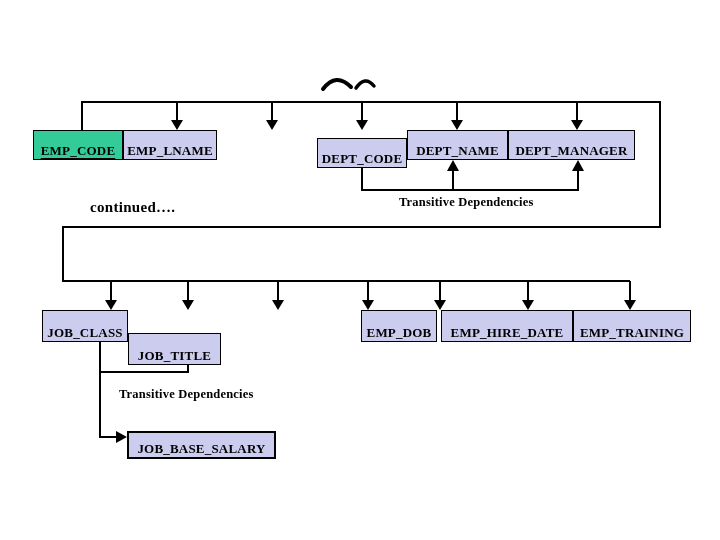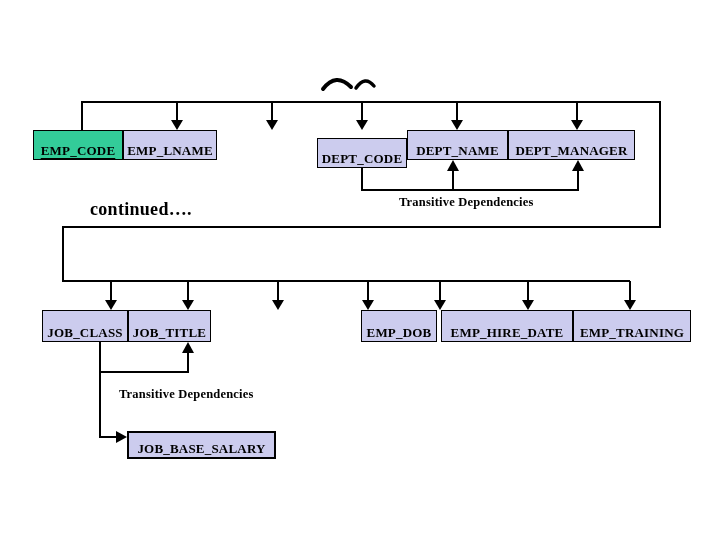--- a/index.html
+++ b/index.html
@@ -48,21 +48,21 @@
   .box.salary {
     left: 127px; top: 431px; width: 149px; height: 28px;
     border-width: 2px;
   }
   .note {
     position: absolute;
     font-weight: bold;
     color: #000;
     white-space: nowrap;
   }
-  .note.continued { left: 90px; top: 199px; font-size: 18px; letter-spacing: 0.3px; }
+  .note.continued { left: 90px; top: 199px; font-size: 15px; letter-spacing: 0.3px; }
   .note.trans-top { left: 399px; top: 195px; font-size: 12.5px; letter-spacing: 0.2px; }
   .note.trans-bottom { left: 119px; top: 387px; font-size: 12.5px; letter-spacing: 0.2px; }
 </style>
 </head>
 <body>
 
 <div class="slide">
 
   <svg class="connectors" viewBox="0 0 720 540" aria-hidden="true">
 
@@ -124,21 +124,21 @@
     <span class="lbl">DEPT_MANAGER</span>
   </div>
 
   <div class="note continued">continued….</div>
   <div class="note trans-top">Transitive Dependencies</div>
   <div class="note trans-bottom">Transitive Dependencies</div>
 
   <div class="box r2" style="left:42px;width:86px;">
     <span class="lbl">JOB_CLASS</span>
   </div>
-  <div class="box r2" style="left:128px;width:83px;">
+  <div class="box r2" style="left:128px;width:93px;margin-top:23px;">
     <span class="lbl">JOB_TITLE</span>
   </div>
   <div class="box r2" style="left:361px;width:76px;font-family:Liberation Serif, serif;">
     <span class="lbl">EMP_DOB</span>
   </div>
   <div class="box r2" style="left:441px;width:132px;">
     <span class="lbl">EMP_HIRE_DATE</span>
   </div>
   <div class="box r2" style="left:573px;width:118px;">
     <span class="lbl">EMP_TRAINING</span>

